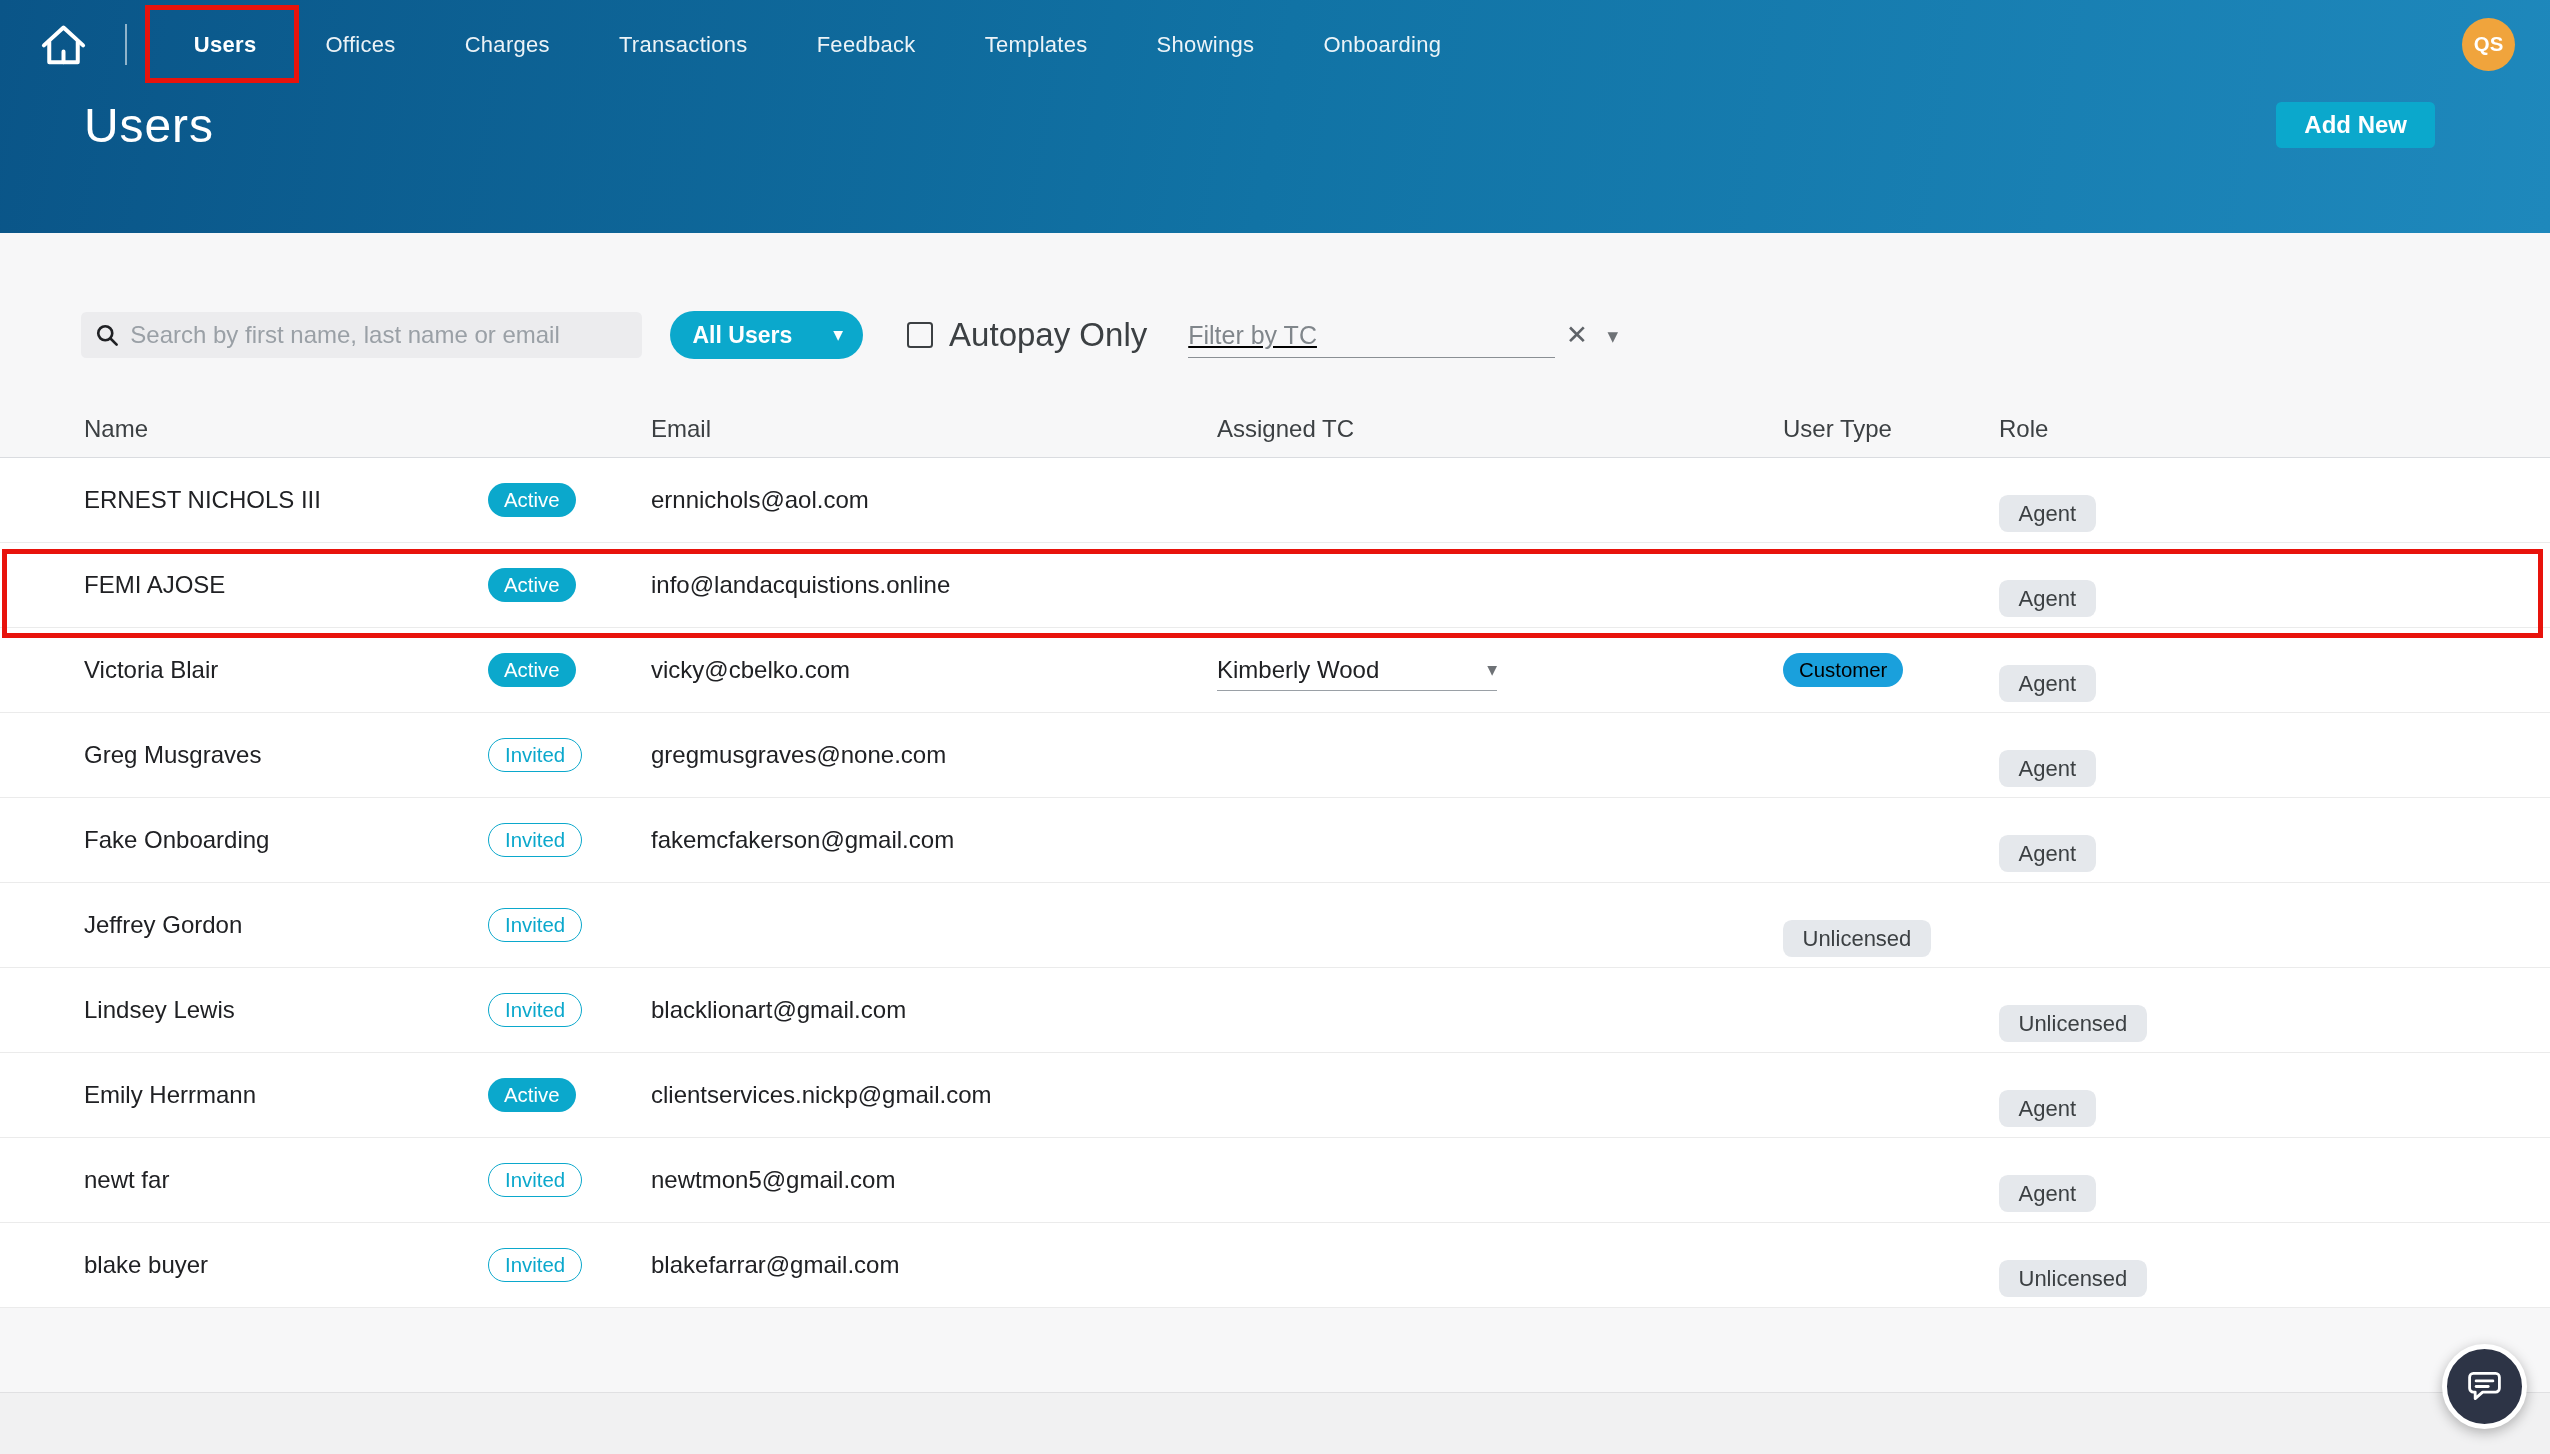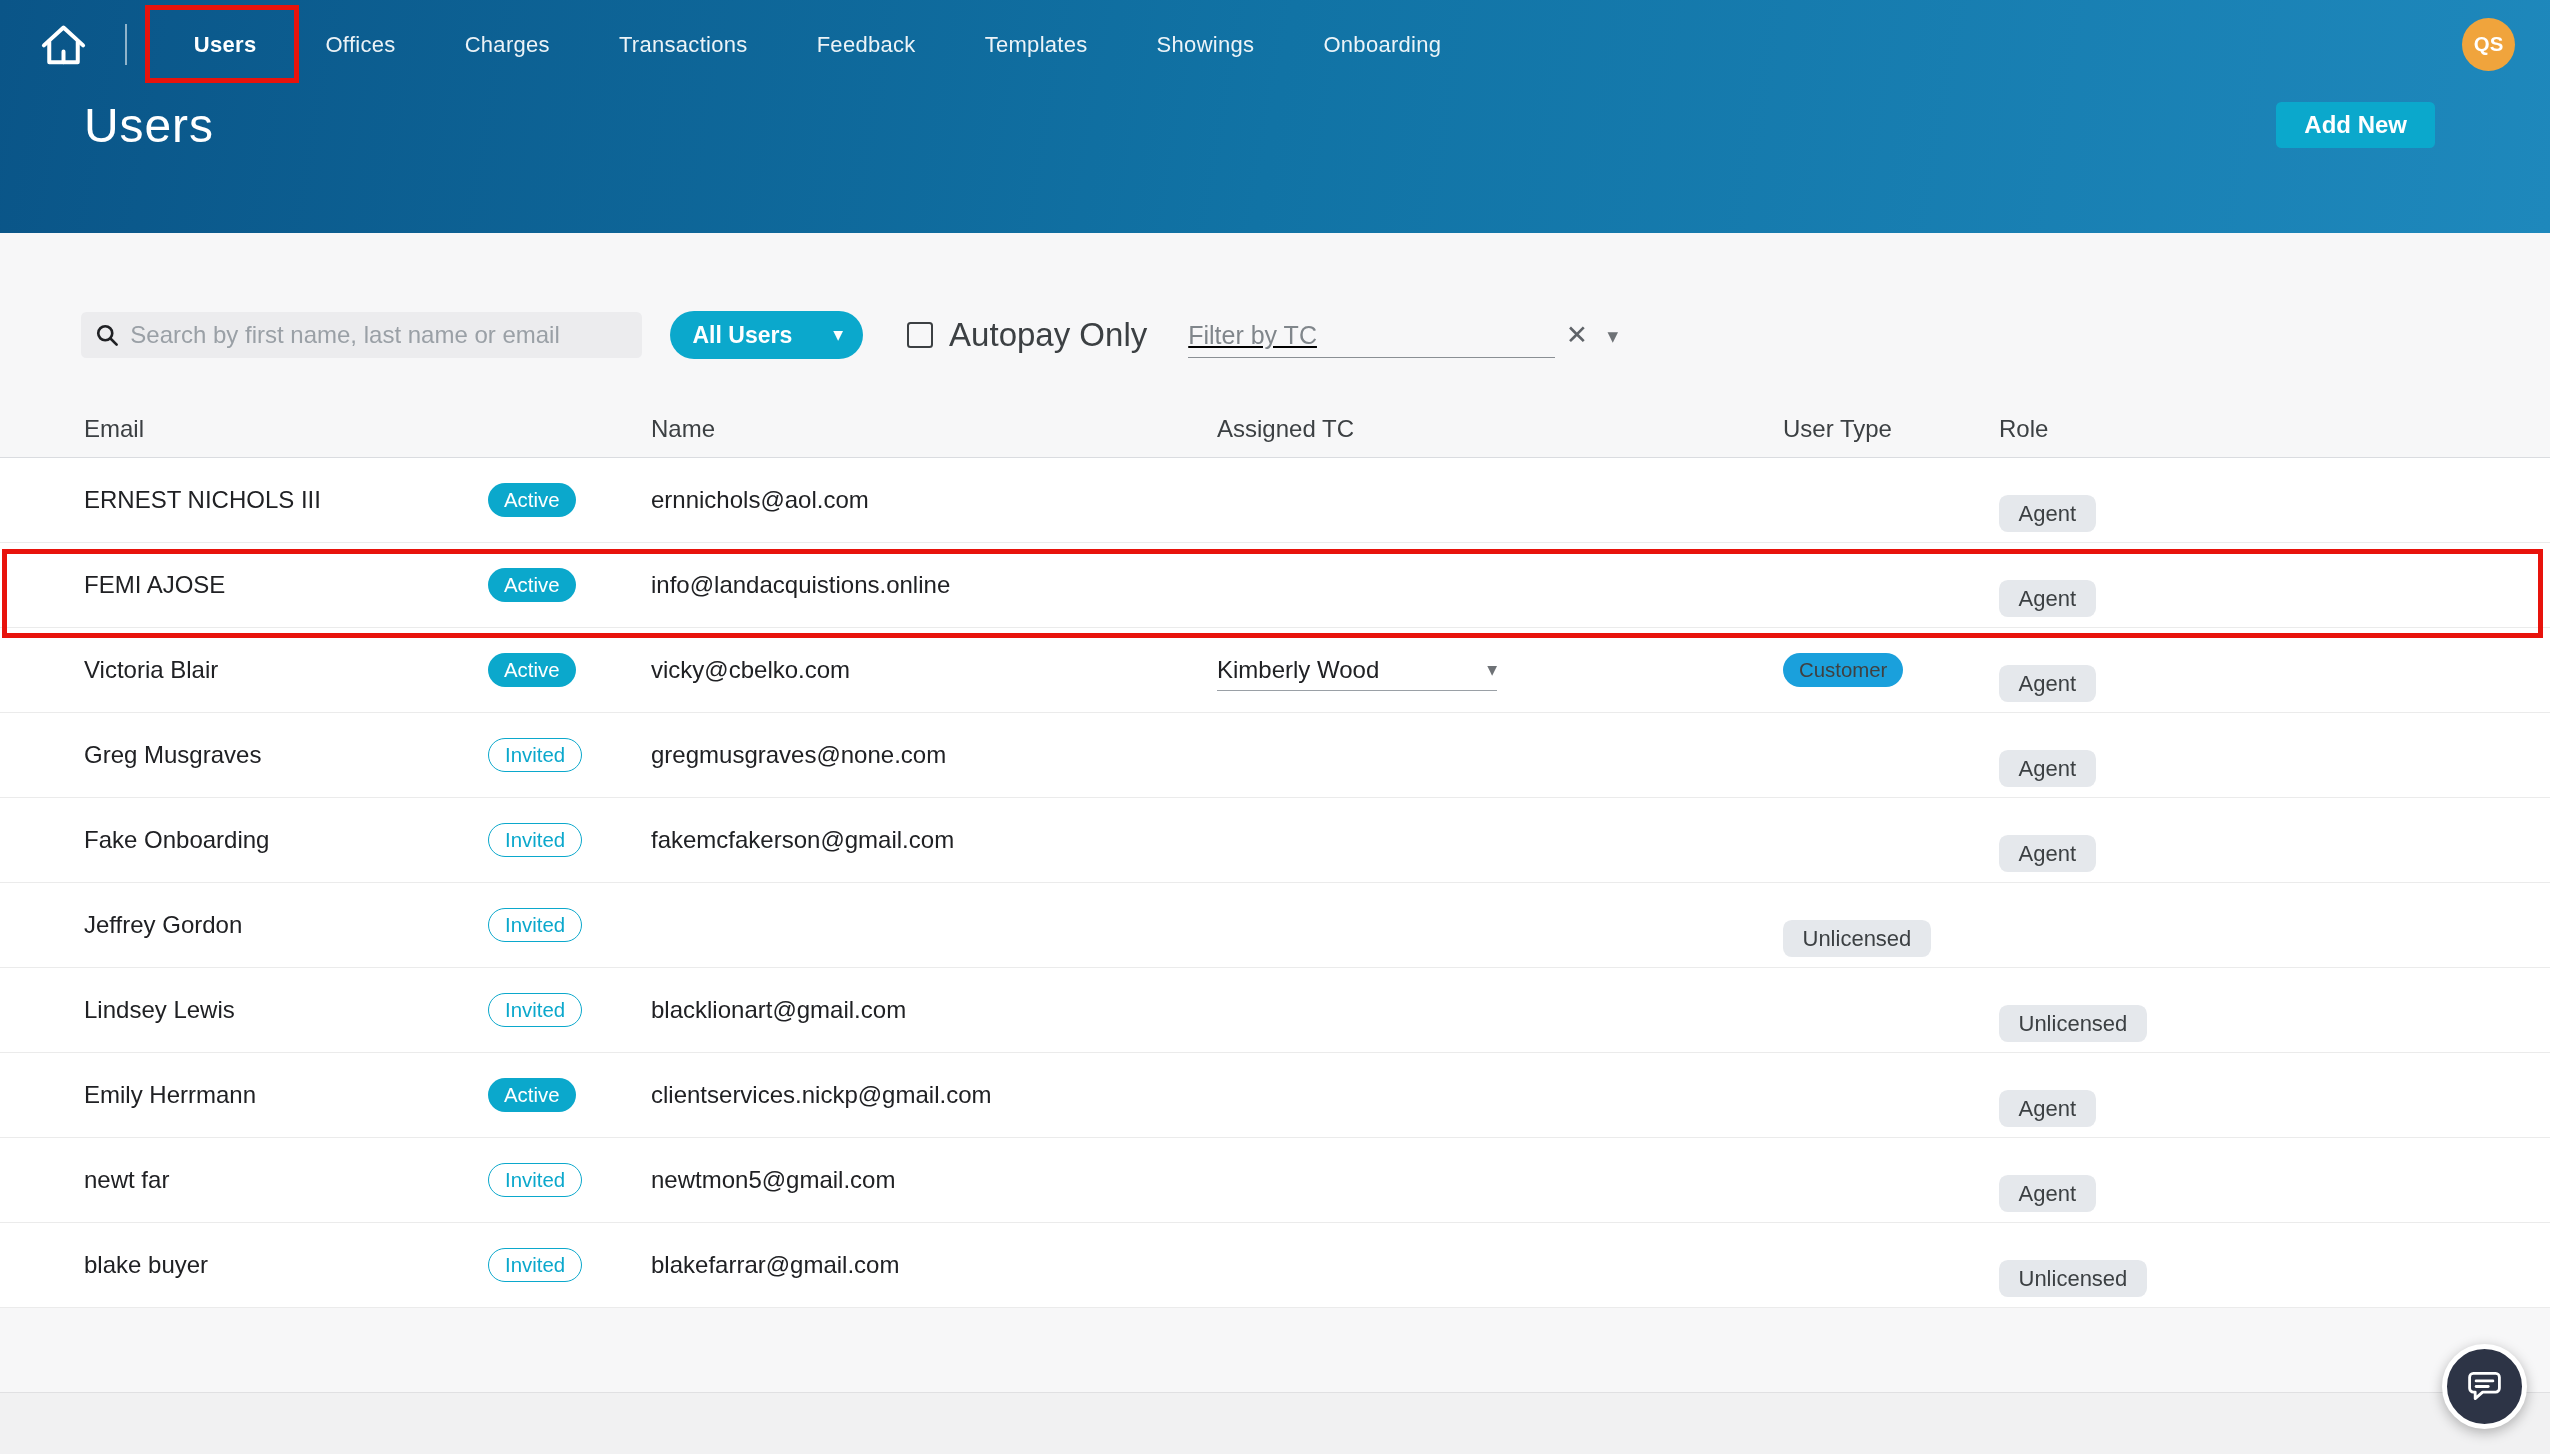--- a/index.html
+++ b/index.html
@@ -50,21 +50,21 @@
   .table{margin-top:41px;}
   .thead,.row{display:grid;grid-template-columns:567px 566px 566px 216px 1fr;align-items:center;padding-left:84px;}
   .thead{height:58px;border-bottom:1.8px solid #dadce0;font-size:24px;color:#3c4043;font-weight:500;}
   .row{height:85px;background:#ffffff;border-bottom:1.8px solid #ebebeb;font-size:24px;color:#202124;}
   .cell-name{display:flex;align-items:center;}
   .name-text{display:inline-block;width:404px;overflow:hidden;white-space:nowrap;}
   .status-badge{height:34px;padding:0 16px;border-radius:17px;font-size:20.4px;display:inline-flex;align-items:center;white-space:nowrap;}
   .status-badge.active{background:var(--accent-teal,#0ba8cc);color:#fff;}
   .status-badge.invited{background:#fff;color:var(--accent-teal,#0ba8cc);border:1.8px solid var(--accent-teal,#0ba8cc);}
   .tc-select{width:280px;height:41px;border-bottom:1.8px solid #9aa0a6;display:flex;align-items:center;justify-content:space-between;cursor:pointer;}
-  .customer-badge{background:var(--customer-blue,#1aa0dc);color:#404040;height:34px;padding:0 16px;border-radius:17px;font-size:20.4px;display:inline-flex;align-items:center;}
+  .customer-badge{background:var(--customer-blue,#1aa0dc);color:#000000;height:34px;padding:0 16px;border-radius:17px;font-size:20.4px;display:inline-flex;align-items:center;}
   .role-badge{background:#e5e8ec;color:#3c4043;height:37px;padding:0 19.5px;border-radius:8.9px;font-size:22px;display:inline-flex;align-items:center;font-weight:500;margin-top:27px;}
 
   
   .footer-band{position:absolute;left:0;bottom:0;width:2550px;height:62px;background:#f1f1f2;border-top:1.8px solid #e0e0e2;}
   .chat-btn{position:absolute;left:2442px;top:1344px;width:85px;height:85px;border-radius:50%;background:#2d3446;border:5.3px solid #fff;box-shadow:0 3.5px 12.4px rgba(0,0,0,.28);display:flex;align-items:center;justify-content:center;cursor:pointer;}
 
   
   .ann{position:absolute;border:5.3px solid var(--annotation-red,#e8130c);z-index:40;pointer-events:none;background:transparent;}
   .ann-nav{left:145px;top:5.3px;width:154px;height:78px;}
   .ann-row{left:1.8px;top:549px;width:2541px;height:89px;}
@@ -127,22 +127,22 @@
         <input placeholder="Filter by TC" style="">
       </div>
       <span class="tc-clear">✕</span>
       <span class="caret gray">▾</span>
     </div>
   </section>
 
 
   <div class="table">
     <div class="thead">
+      <div class="th">Name</div>
       <div class="th">Email</div>
-      <div class="th">Name</div>
       <div class="th">Assigned TC</div>
       <div class="th">User Type</div>
       <div class="th">Role</div>
     </div>
     <div class="tbody">
         <div class="row">
           <div class="cell cell-name">
             <span class="name-text">ERNEST NICHOLS III</span>
             <span class="status-badge active">Active</span>
           </div>

